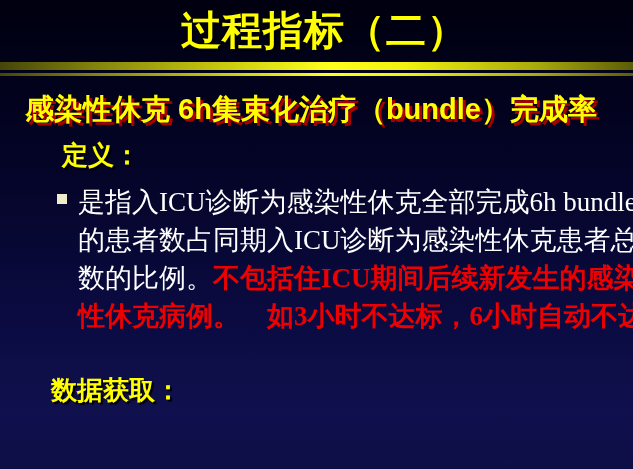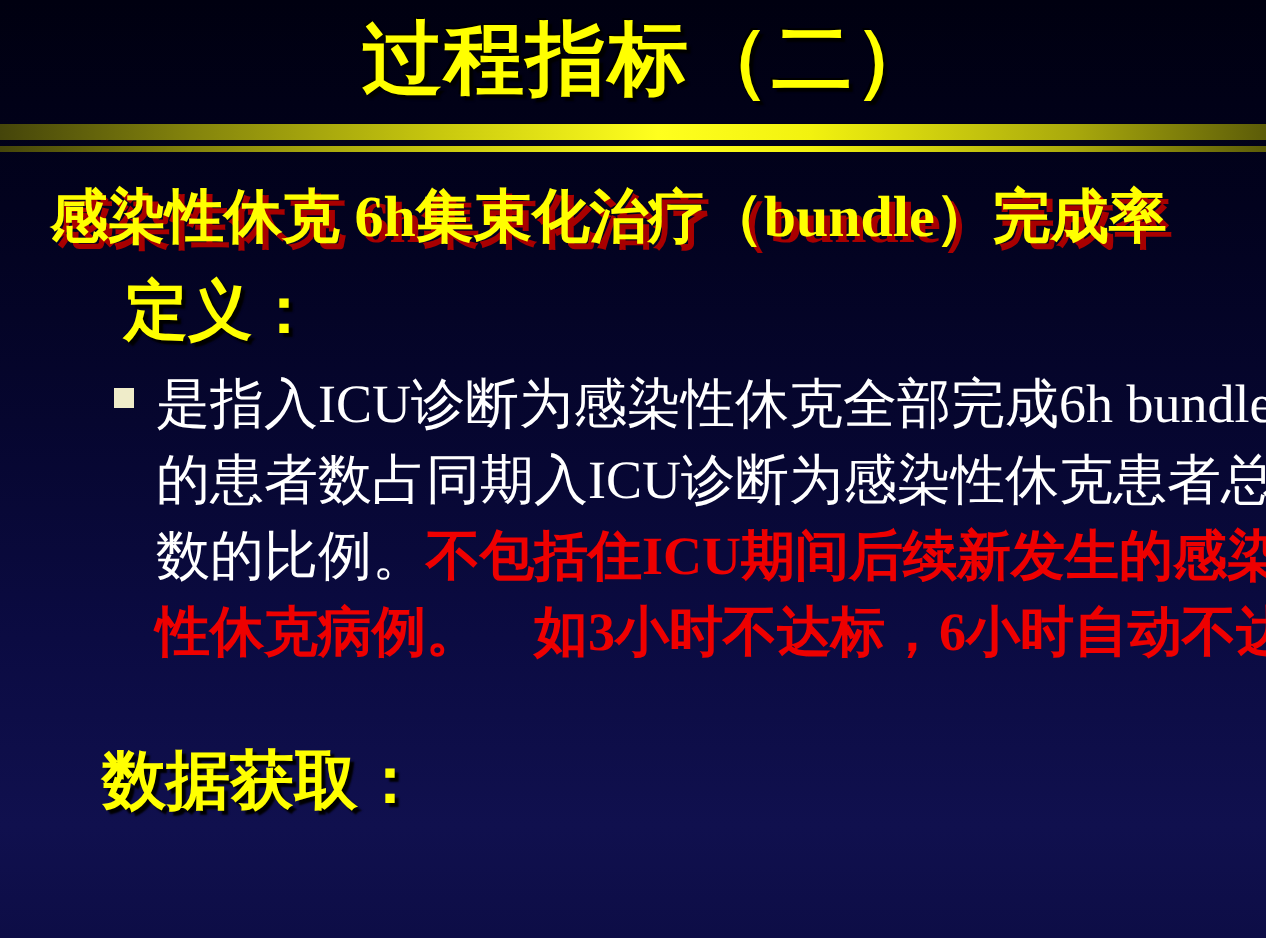--- a/index.html
+++ b/index.html
@@ -44,25 +44,24 @@
   }
   .bar-thick{height:8px;}
   .bar-gap{height:3px;}
   .bar-thin{height:3px;}
   .heading{
     position:absolute;left:25px;top:92px;
     font-weight:bold;font-size:29px;line-height:34px;
     color:var(--title-yellow);
     text-shadow:3px 3px 0 var(--heading-shadow-red);
     white-space:nowrap;
-    font-family:Liberation Serif, serif;
   }
   .section-label{
     position:absolute;
-    font-weight:bold;font-size:32px;line-height:30px;
+    font-weight:bold;font-size:26px;line-height:30px;
     color:var(--title-yellow);
     text-shadow:2px 2px 1px #000000;
     white-space:nowrap;
   }
   .def-label{left:62px;top:140px;}
   .acq-label{left:51px;top:375px;}
   .bullet-item{position:absolute;display:flex;align-items:flex-start;}
   .def-item{left:57px;top:183px;width:566px;}
   .acq-item{left:89px;top:417px;}
   .bullet-square{

